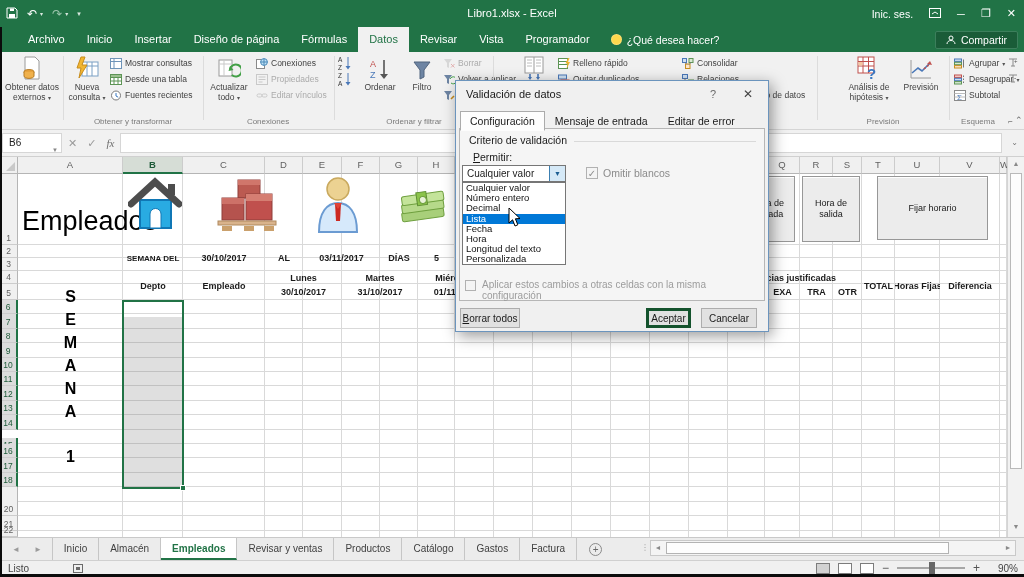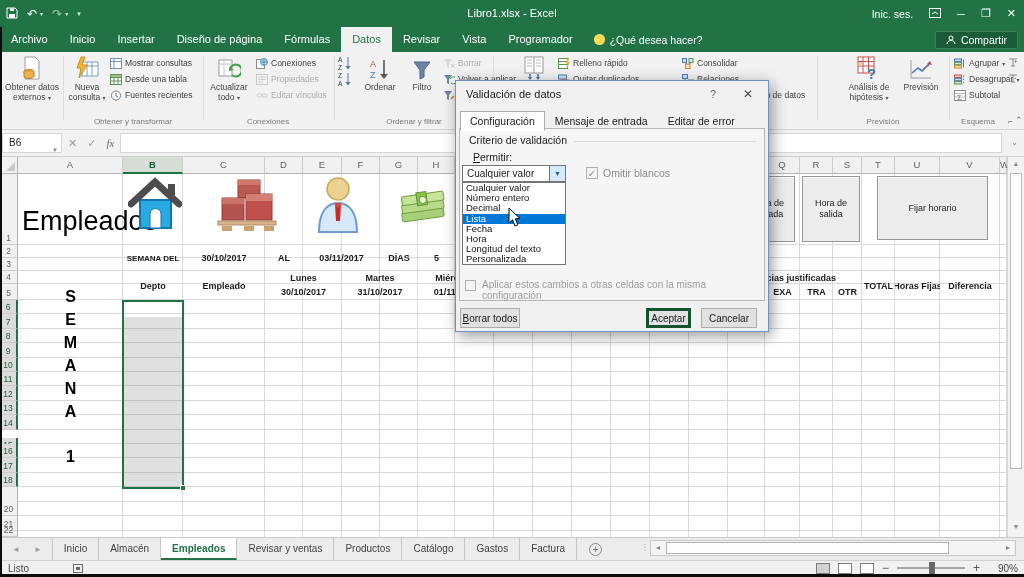--- a/index.html
+++ b/index.html
@@ -152,21 +152,21 @@
             <path d="M3 6l3-2 3 2" fill="none" stroke="#fff"></path>
           </svg>
       </span>
       <span class="winglyph">─</span>
       <span class="winglyph">❐</span>
       <span class="winglyph">✕</span>
     </div>
   </div>
 
   <div class="tabbar">
-    <span id="menu-tabs" style="display:flex;">
+    <span id="menu-tabs" style="display:flex;margin-left:17px;">
         <div class="mtab">Archivo</div>
         <div class="mtab">Inicio</div>
         <div class="mtab">Insertar</div>
         <div class="mtab">Diseño de página</div>
         <div class="mtab">Fórmulas</div>
         <div class="mtab active">Datos</div>
         <div class="mtab">Revisar</div>
         <div class="mtab">Vista</div>
         <div class="mtab">Programador</div>
       </span>

